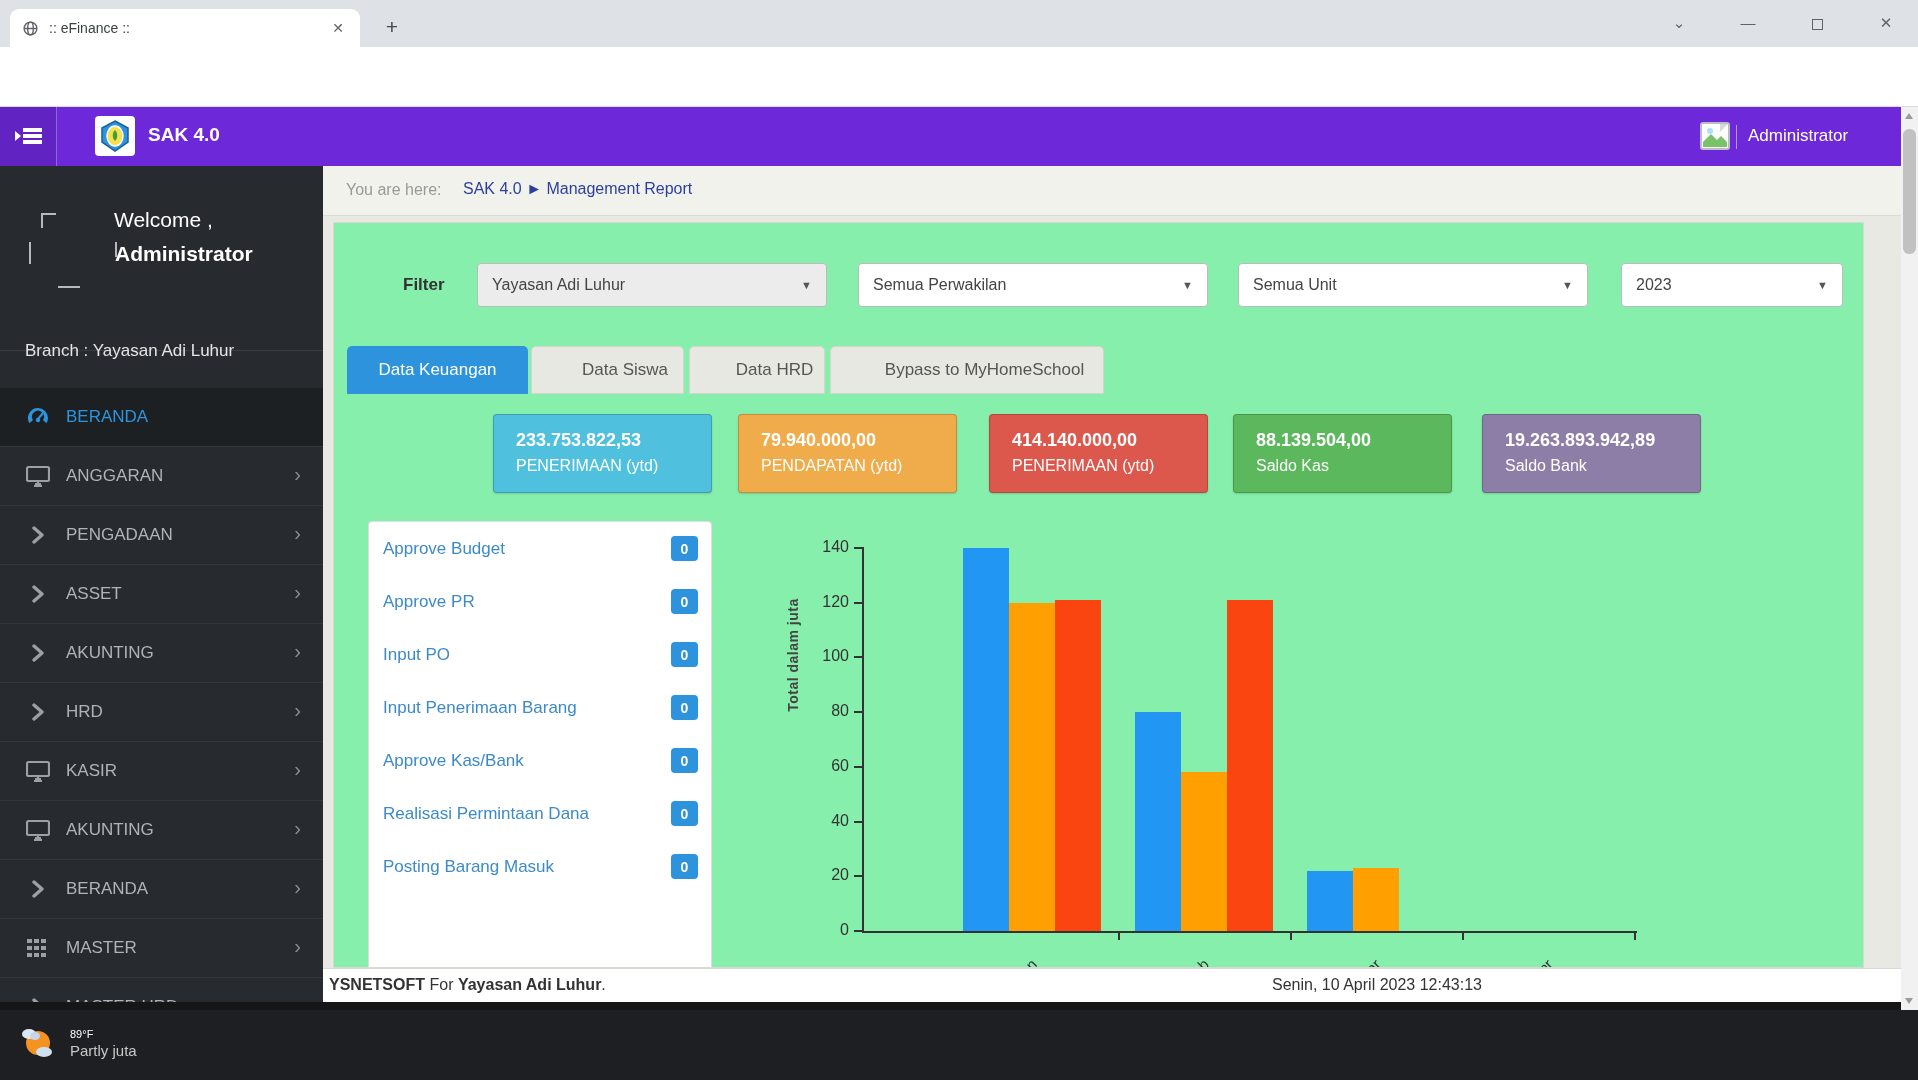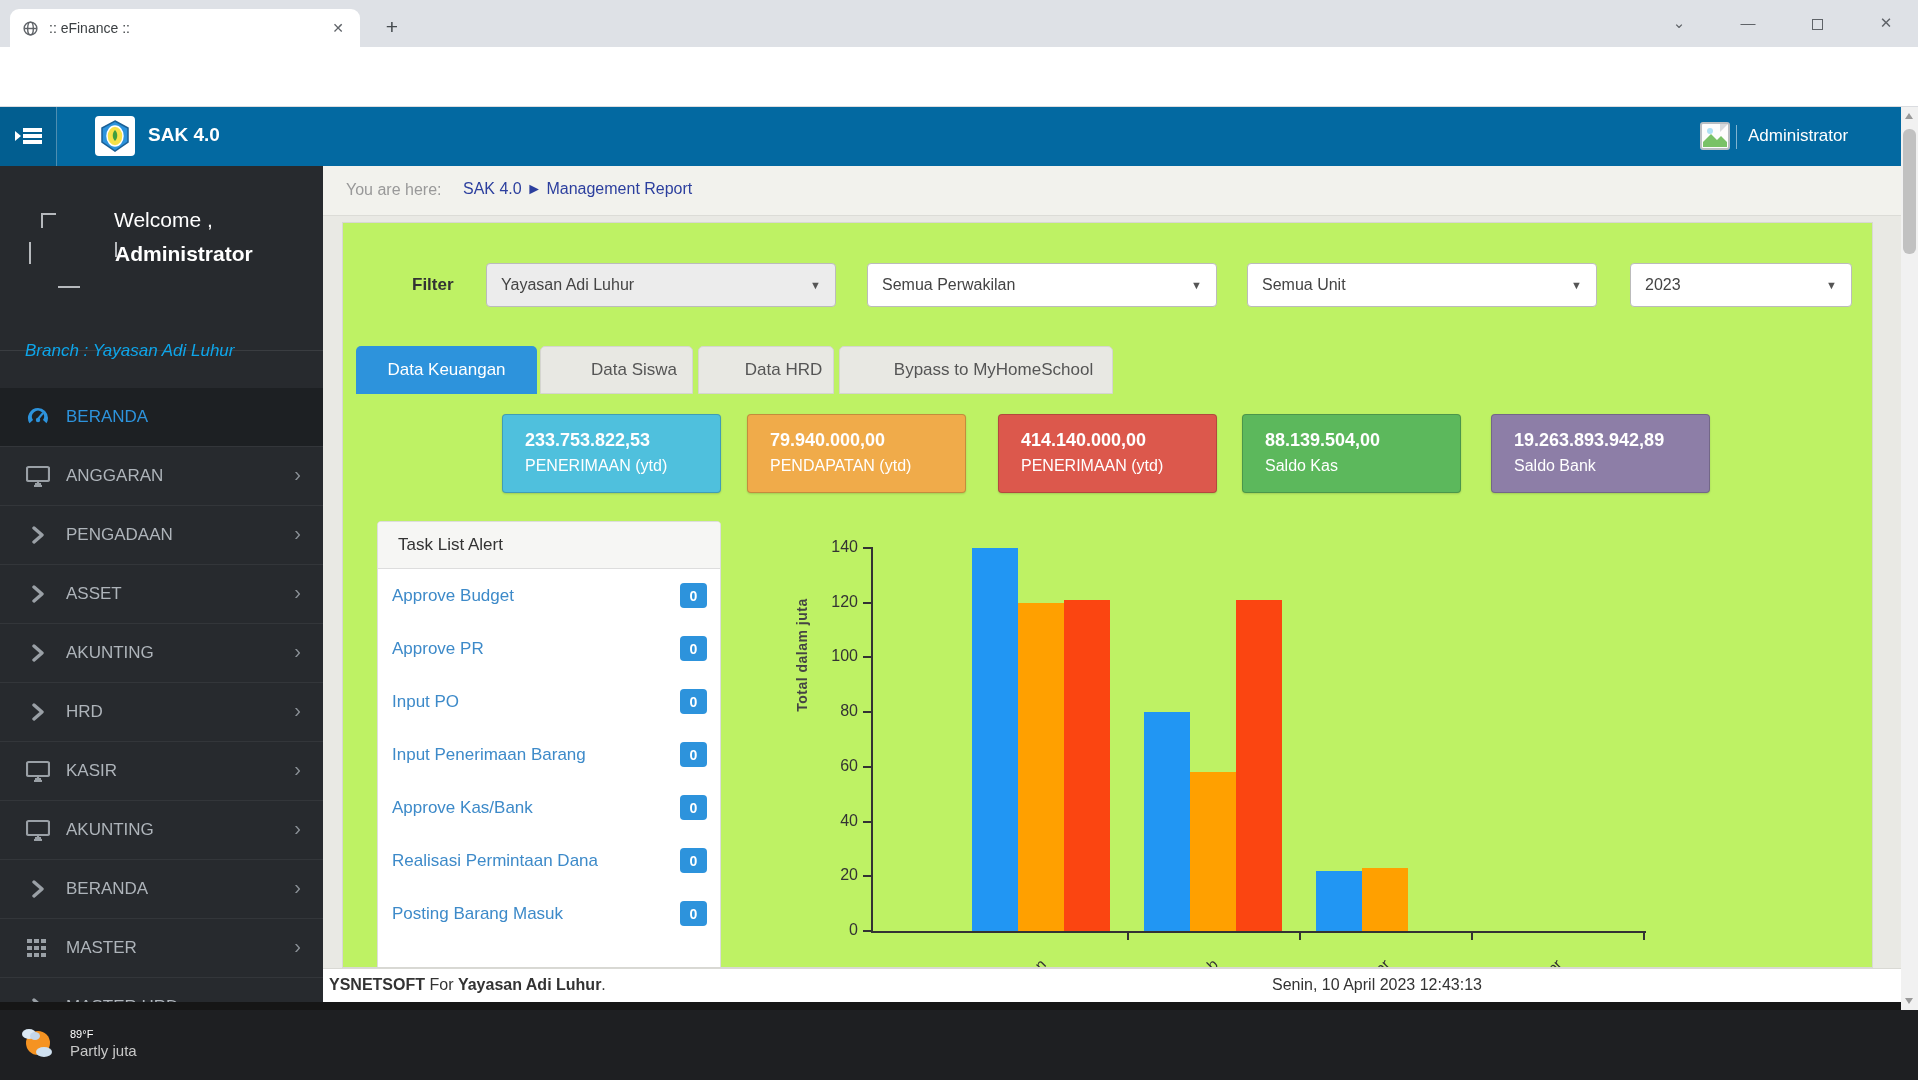--- a/index.html
+++ b/index.html
@@ -16,49 +16,49 @@
   .wctl { top:8px; width:30px; height:30px; color:#5f6368; font-size:15px; line-height:30px; text-align:center; }
   #toolbar { left:0; top:47px; width:1918px; height:60px; background:#fff; border-bottom:1px solid #dadce0; }
   .navbtn { top:61px; width:34px; height:34px; text-align:center; line-height:32px; font-size:21px; color:#5f6368; border-radius:50%; }
   #omnibox { left:165px; top:60px; width:1540px; height:36px; background:#f1f3f4; border-radius:18px; display:flex; align-items:center; padding:0 14px; }
   #url-text { font-size:16px; color:#202124; margin-left:10px; flex:1; }
   .omni-ic { width:24px; height:24px; margin-left:14px; color:#5f6368; flex:none; }
   .bar-ic { top:62px; width:32px; height:32px; color:#5f6368; text-align:center; line-height:30px; font-size:18px; }
   #avatar { left:1824px; top:62px; width:30px; height:30px; border-radius:50%; background:radial-gradient(circle at 35% 35%, #c8a287 30%, #6b4f3a 60%, #2b3a55 61%); }
 
   
-  #app-header { left:0; top:107px; width:1918px; height:59px; background:#0369a1;text-align:right; }
+  #app-header { left:0; top:107px; width:1918px; height:59px; background:#6d28d9;text-align:right; }
   #hdr-toggle-zone { left:0; top:0; width:57px; height:59px; background:rgba(0,0,0,0.10); border-right:1px solid rgba(255,255,255,0.30); }
   #hamburger { left:14px; top:18px; width:30px; height:22px; }
   #logo-box { left:95px; top:9px; width:40px; height:40px; background:#fff; border-radius:4px; display:flex; align-items:center; justify-content:center; }
   #brand { left:148px; top:17px; color:#fff; font-size:19px; font-weight:bold; }
   #hdr-user-img { left:1700px; top:15px; }
   #hdr-user-sep { left:1736px; top:18px; width:1px; height:24px; background:rgba(255,255,255,0.5); }
   #hdr-user { left:1748px; top:19px; color:#fff; font-size:17px; }
 
   
   #sidebar { left:0; top:166px; width:323px; height:836px; background:#272a2e; overflow:hidden; }
   #welcome-box { position:absolute; left:0; top:0; width:323px; height:185px; border-bottom:1px solid #3a3d41; }
   #side-avatar { position:absolute; left:28px; top:36px; width:90px; height:90px; opacity:.85; }
   #welcome1 { position:absolute; left:114px; top:42px; color:#fff; font-size:21px; }
   #welcome2 { position:absolute; left:115px; top:76px; color:#fff; font-size:21px; font-weight:bold; }
-  #branch { position:absolute; left:25px; top:175px; color:#0ea5e9; font-size:17px;font-style:italic; }
+  #branch { position:absolute; left:25px; top:175px; color:#e5e5e5; font-size:17px; }
   #menu { position:absolute; left:0; top:222px; width:323px; }
   .menu-item { position:relative; height:59px; border-bottom:1px solid #33363a; display:flex; align-items:center; color:#aeb4ba; font-size:17px; cursor:pointer; }
   .menu-item.active { background:#1d2023; color:#2d93dc; }
   .mi-icon { width:26px; height:22px; margin-left:25px; margin-right:15px; display:flex; align-items:center; justify-content:center; color:#9aa0a6; }
   .menu-item.active .mi-icon { color:#2d93dc; }
   .mi-caret { position:absolute; right:22px; top:50%; transform:translateY(-56%); font-size:20px; color:#8a9096; }
 
   
   #main { left:323px; top:166px; width:1578px; height:802px; background:#e9e9e4; overflow:hidden; }
   #breadcrumb-bar { position:absolute; left:0; top:0; width:1578px; height:50px; background:#f2f2ed; border-bottom:1px solid #dcdcd7; }
   #bc-prefix { position:absolute; left:23px; top:15px; color:#999; font-size:16px; }
   #bc-path { position:absolute; left:140px; top:14px; color:#2c3f9e; font-size:16px; }
-  #panel { position:absolute; left:19px; top:56px; width:1531px; height:746px; background:#bef264; border:1px solid #d8d8d3; overflow:hidden; }
+  #panel { position:absolute; left:10px; top:56px; width:1531px; height:746px; background:#86efac; border:1px solid #d8d8d3; overflow:hidden; }
 
   #filter-label { position:absolute; left:69px; top:52px; font-size:17px; font-weight:bold; color:#333; }
   .dd { position:absolute; top:40px; height:44px; background:#fff; border:1px solid #bbb; border-radius:4px; display:flex; align-items:center; padding:0 14px; font-size:16px; color:#444; cursor:pointer; }
   .dd .caret { margin-left:auto; font-size:11px; color:#555; }
   #dd1 { left:143px; width:350px; background:#ececec; }
   #dd2 { left:524px; width:350px; }
   #dd3 { left:904px; width:350px; }
   #dd4 { left:1287px; width:222px; }
 
   .tab { position:absolute; top:123px; height:48px; border-radius:5px 5px 0 0; display:flex; align-items:center; justify-content:center; font-size:17px; cursor:pointer; }
@@ -385,21 +385,20 @@
           <div class="cv">88.139.504,00</div>
           <div class="cl">Saldo Kas</div>
         </div>
         <div class="card" style="left: 1148px; background: rgb(141, 126, 167);">
           <div class="cv">19.263.893.942,89</div>
           <div class="cl">Saldo Bank</div>
         </div>
       </div>
 
     <div id="task-panel">
-      <div id="task-header">Task List Alert</div>
       <div id="task-items">
           <div class="task-item">
             <span class="tl">Approve Budget</span>
             <span class="badge">0</span>
           </div>
           <div class="task-item">
             <span class="tl">Approve PR</span>
             <span class="badge">0</span>
           </div>
           <div class="task-item">

